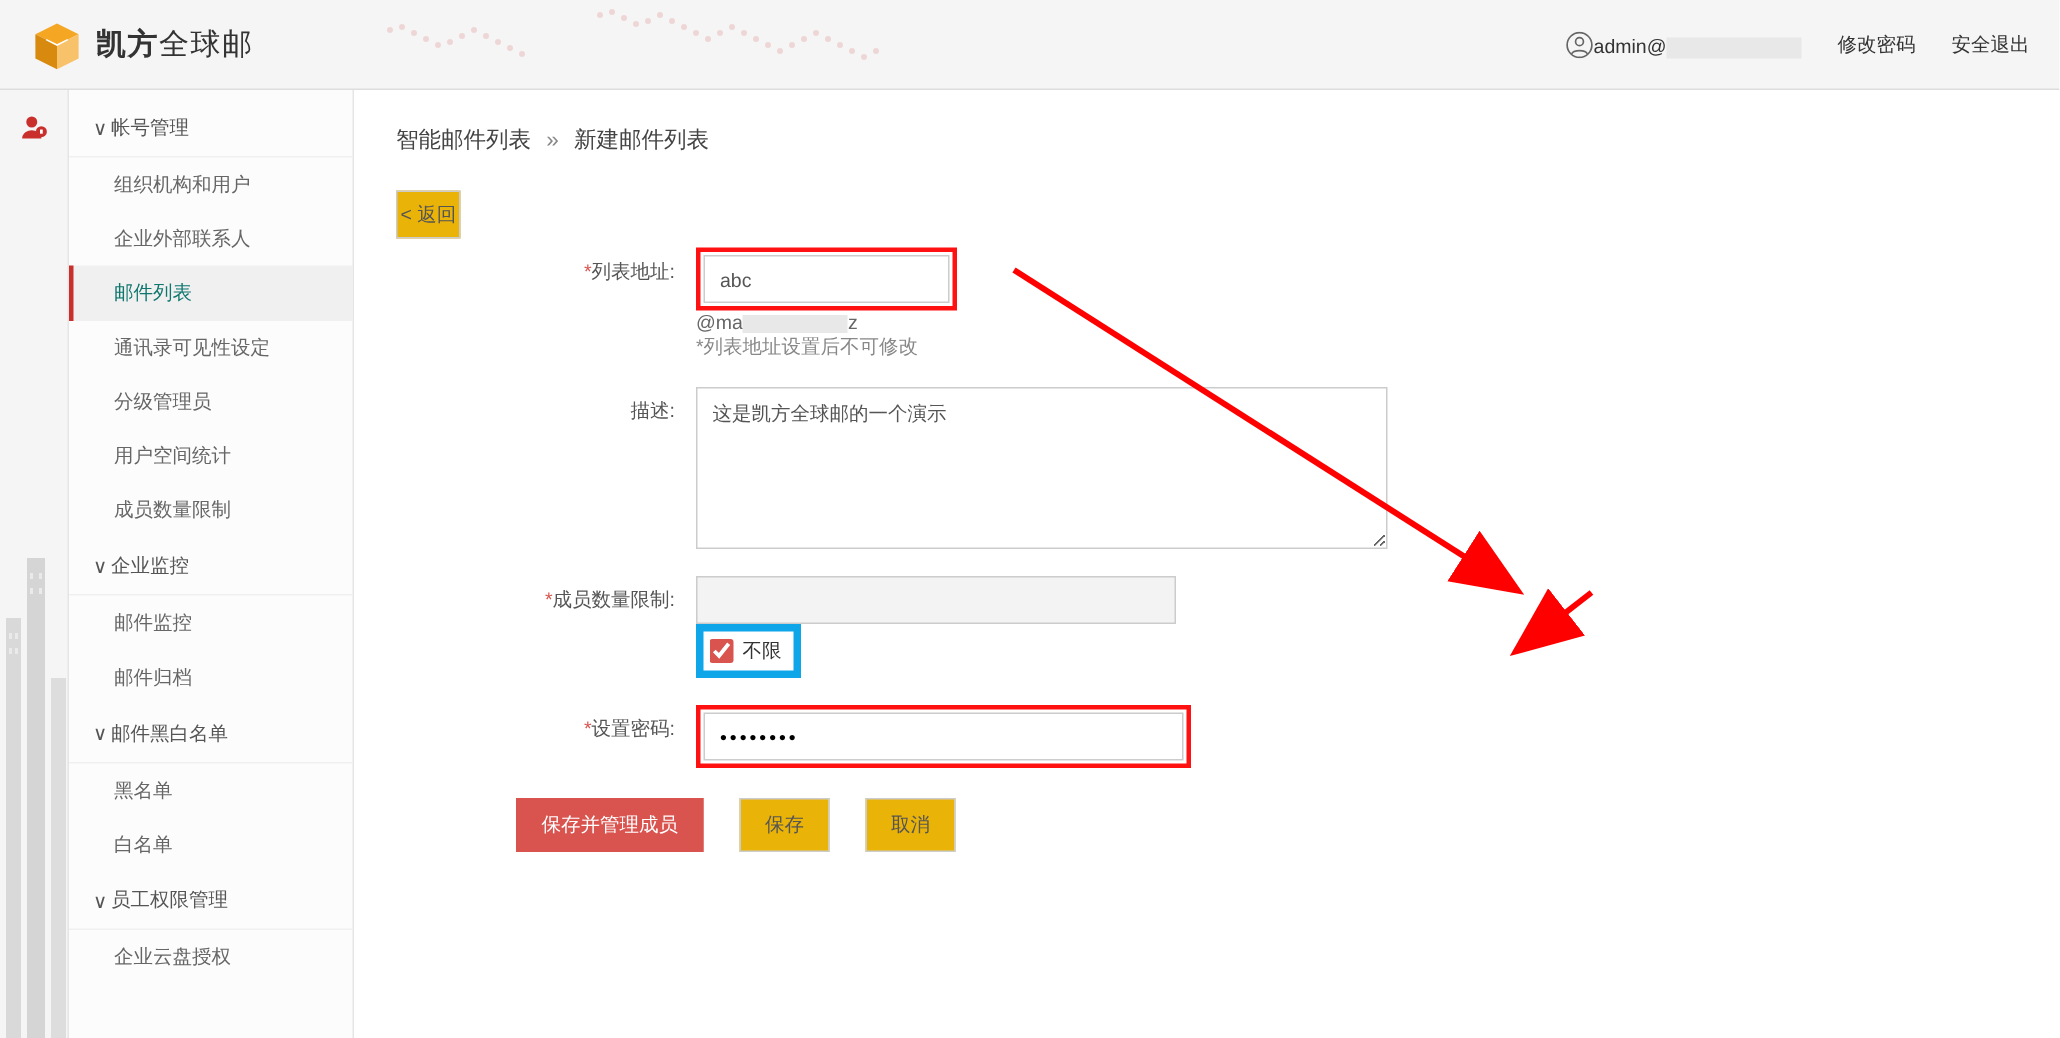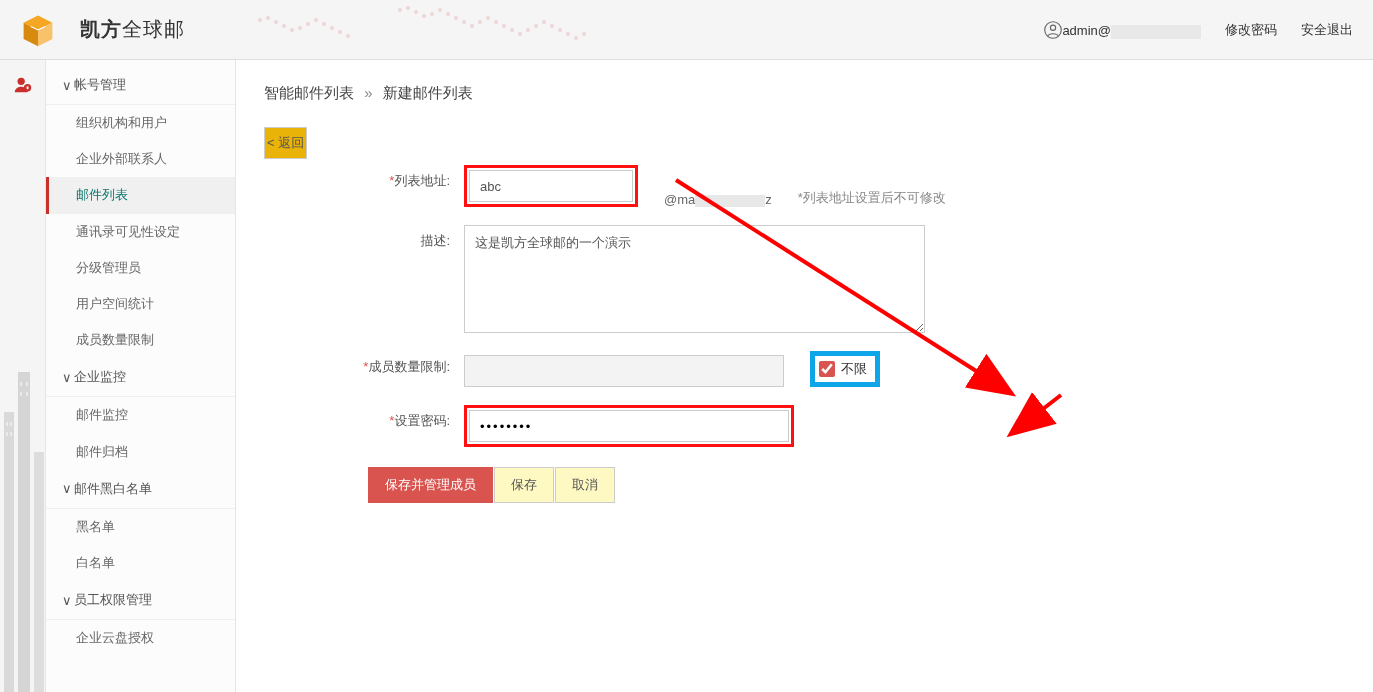--- a/index.html
+++ b/index.html
@@ -1,20 +1,20 @@
 <!DOCTYPE html>
 <html><head>
 <meta charset="utf-8">
 <style>
 * { margin: 0; padding: 0; box-sizing: border-box; }
 body { font-family: "Microsoft YaHei", Arial, sans-serif; font-size: 13px; color: #333; background: #fff; width: 1373px; height: 692px; overflow: hidden; position: relative; }
 
 
 .header { height: 60px; background: #f5f5f5; border-bottom: 1px solid #ddd; display: flex; align-items: center; padding: 0 20px; position: relative; }
-.logo-block { display: flex; align-items: center; gap: 24px; }
+.logo-block { display: flex; align-items: center; gap: 8px; }
 .logo-cube { width: 36px; height: 36px; }
 .logo-text { font-size: 20px; color: #333; letter-spacing: 1px; }
 .logo-text .bold { font-weight: 700; }
 .header-bg { position: absolute; left: 220px; top: 0; width: 500px; height: 60px; opacity: 0.15; }
 .header-right { margin-left: auto; display: flex; align-items: center; gap: 24px; color: #333; }
 .user-block { display: flex; align-items: flex-end; gap: 0; }
 .user-icon { width: 18px; height: 18px; }
 .domain-blur { display: inline-block; width: 90px; height: 14px; background: #e8e8e8; vertical-align: middle; }
 .header-link { cursor: pointer; color: #333; }
 
@@ -36,41 +36,41 @@
 
 .main { flex: 1; padding: 0; overflow: auto; position: relative; }
 .breadcrumb { padding: 24px 28px 14px; font-size: 15px; color: #444; }
 .breadcrumb .sep { margin: 0 6px; color: #888; }
 .back-btn { margin: 10px 28px 6px; display: inline-block; border: 1px solid #ccc; background: #eab308; padding: 6px 2px; cursor: pointer; font-size: 13px; color: #555; }
 
 .form-area { padding: 0 28px; }
 .form-row { display: flex; align-items: flex-start; margin-bottom: 18px; }
 .form-label { width: 200px; text-align: right; padding-right: 14px; padding-top: 7px; color: #555; font-size: 13px; }
 .form-label .req { color: #d9534f; }
-.form-ctrl { display: flex; align-items: flex-end; gap: 26px; position: relative; }
+.form-ctrl { display: flex; align-items: flex-start; gap: 0; position: relative; flex-direction: column; }
 .input-text { width: 164px; height: 32px; border: 1px solid #ccc; padding: 4px 10px; font-size: 13px; color: #555; background: #fff; }
 .input-wide { width: 320px; }
 .textarea { width: 461px; height: 108px; border: 1px solid #ccc; padding: 8px 10px; font-size: 13px; color: #555; resize: both; font-family: inherit; }
 .after-text { color: #666; font-size: 13px; }
 .domain-blur2 { display: inline-block; width: 70px; height: 12px; background: #e8e8e8; vertical-align: middle; }
 .input-disabled { background: #f3f3f3; }
 .chk-wrap { display: flex; align-items: center; gap: 6px; margin-left: 10px; }
 .chk { width: 16px; height: 16px; accent-color: #d9534f; }
 .pwd-input { width: 320px; height: 32px; border: 1px solid #ccc; padding: 4px 10px; font-size: 13px; letter-spacing: 2px; }
 
 
 .redbox { border: 3px solid #f11; padding: 2px; display: inline-flex; }
 .redbox-tight { border: 5px solid #0ea5e9; padding: 2px; }
 
 
 .arrow-svg { position: absolute; pointer-events: none; }
 
 
-.btn-row { display: flex; gap: 1px; margin-top: 20px; margin-left: 104px; }
-.btn { border: 1px solid #ccc; background: #fef9c3; padding: 8px 16px; font-size: 13px; cursor: pointer; color: #555; }
+.btn-row { display: flex; gap: 24px; margin-top: 20px; margin-left: 80px; }
+.btn { border: 1px solid #ccc; background: #eab308; padding: 8px 16px; font-size: 13px; cursor: pointer; color: #555; }
 .btn-primary { background: #d9534f; color: #fff; border-color: #d9534f; }
 </style>
 </head>
 <body>
 
 <div class="header">
   <div class="logo-block">
     <svg class="logo-cube" viewBox="0 0 40 40">
       <polygon points="20,4 36,12 20,20 4,12" fill="#f5a623"></polygon>
       <polygon points="4,12 20,20 20,38 4,30" fill="#d88a0e"></polygon>

